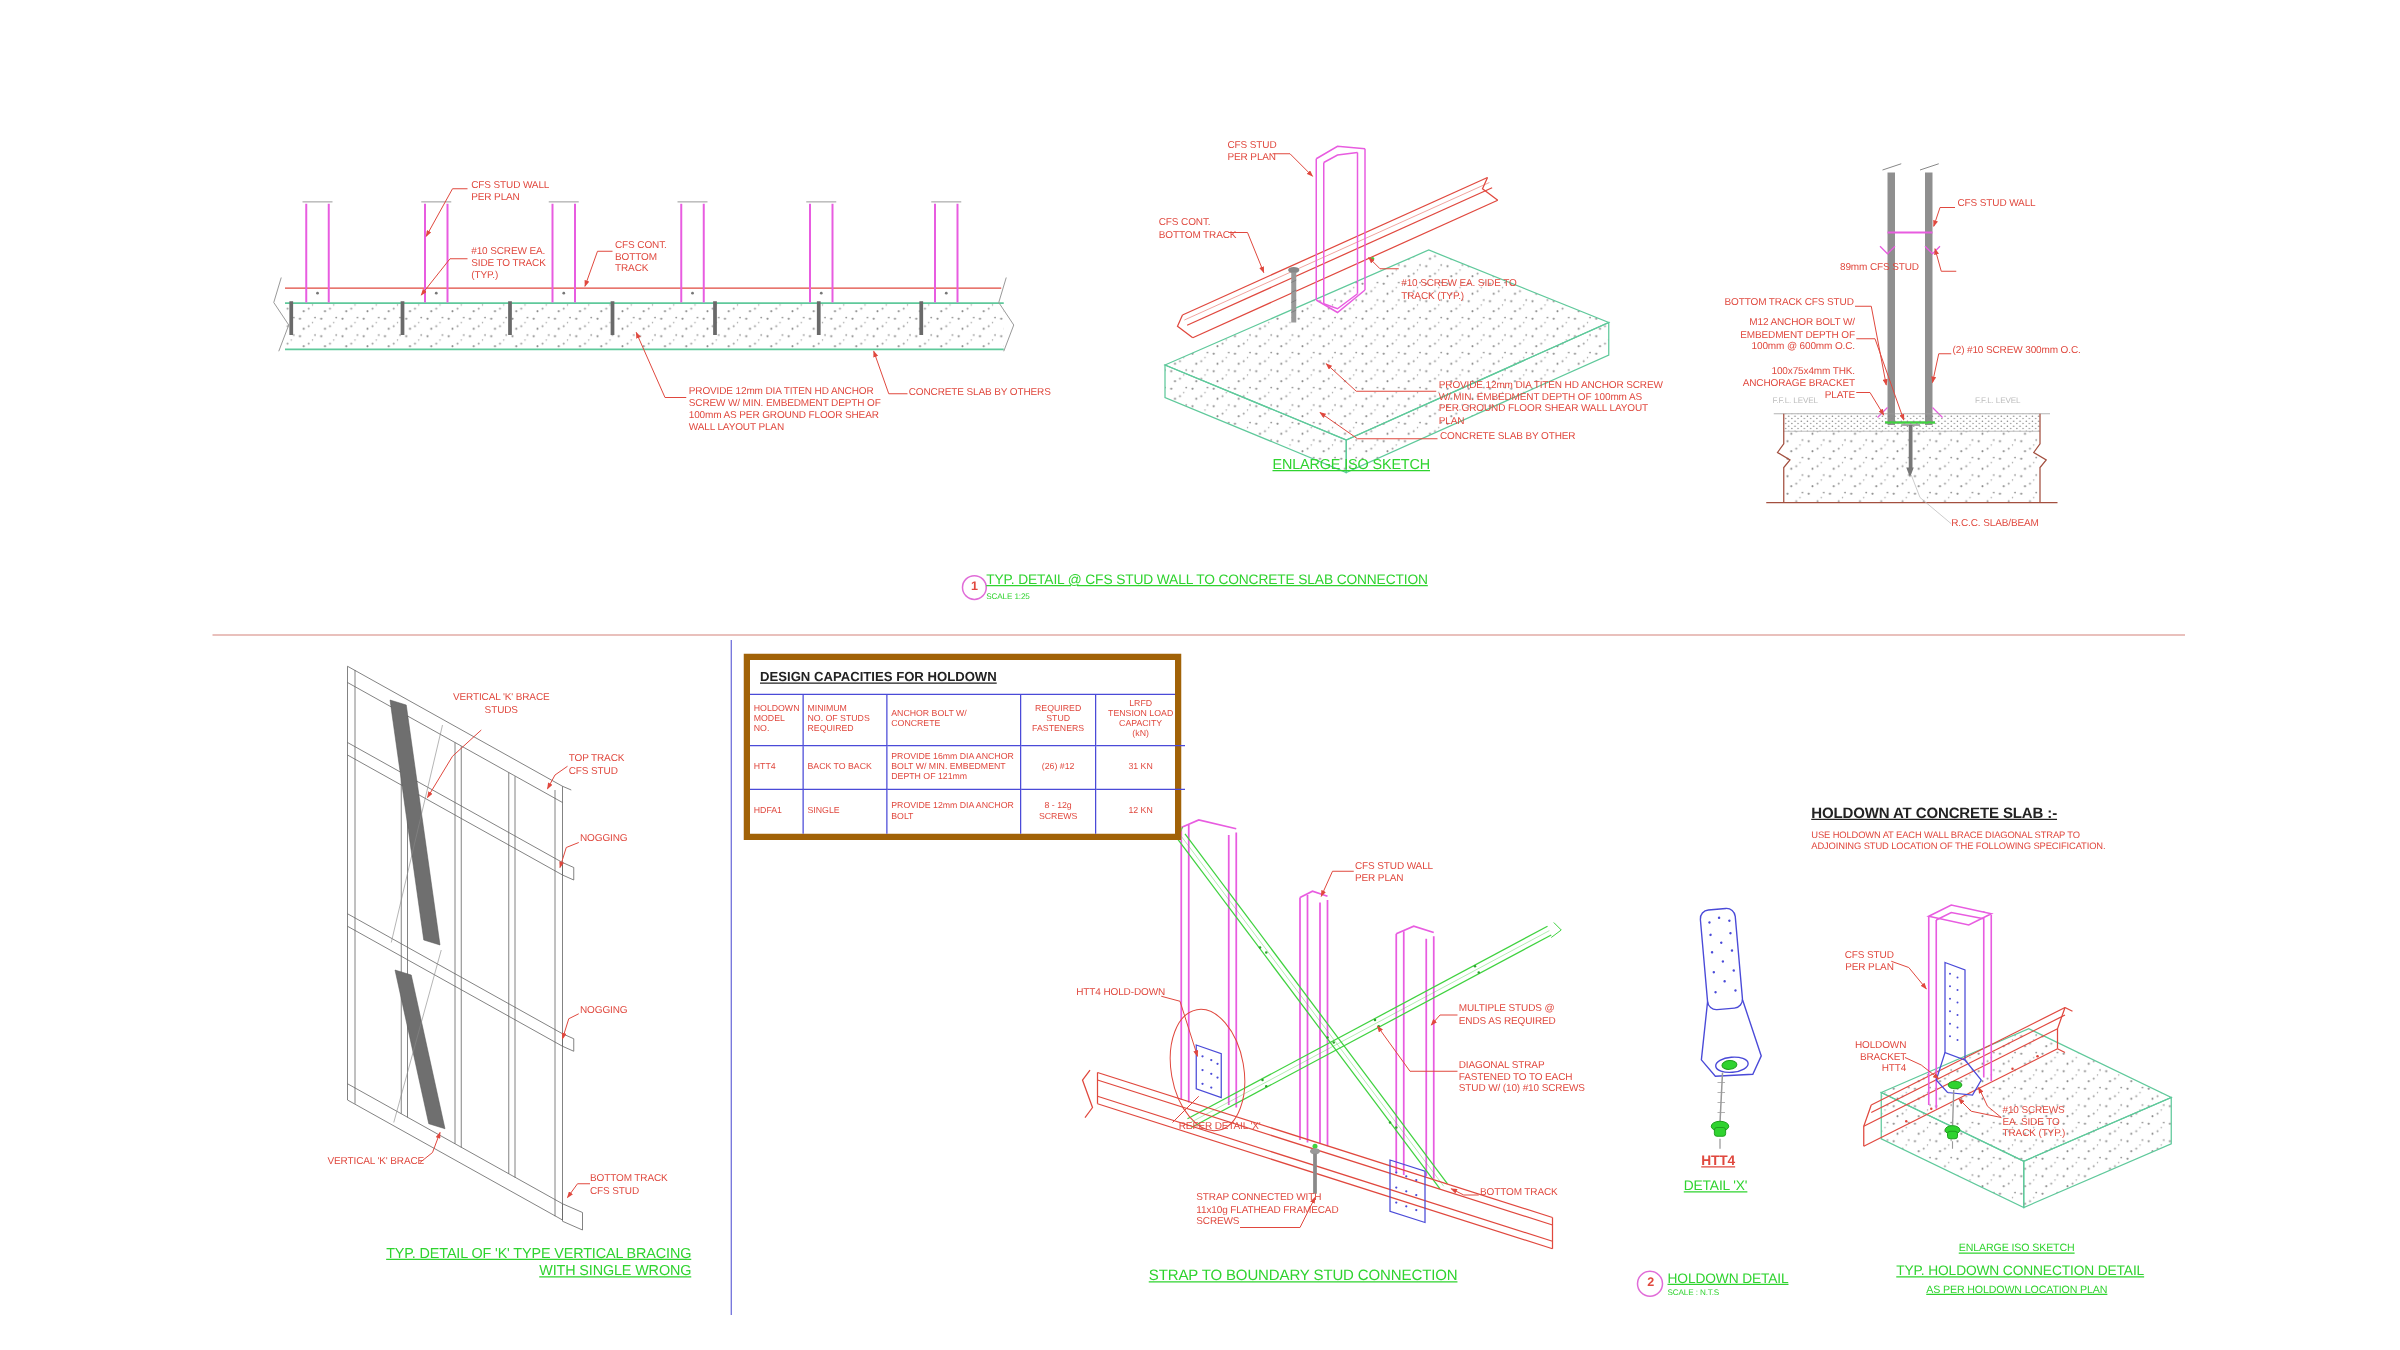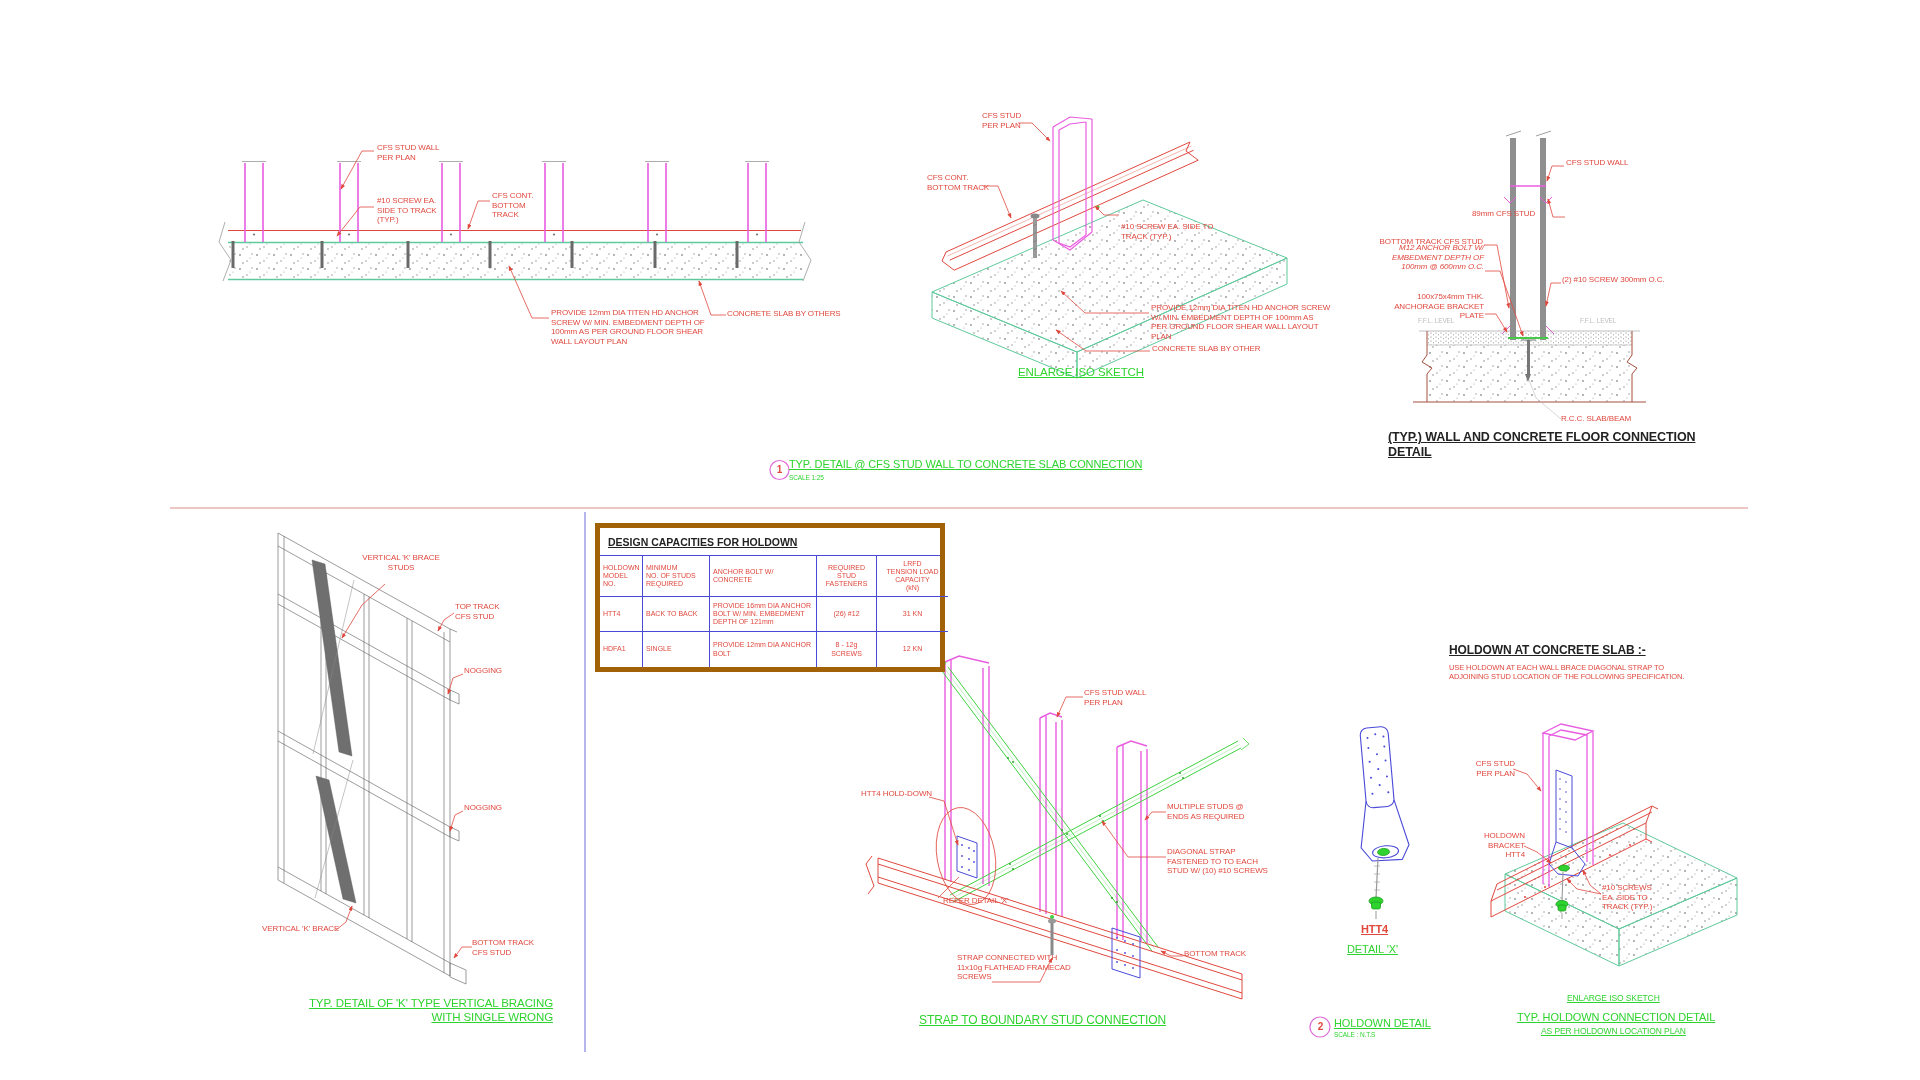--- a/index.html
+++ b/index.html
@@ -461,32 +461,30 @@
 <div class="lbl" style="left:1151px;top:303px;">PROVIDE 12mm DIA TITEN HD ANCHOR SCREW
 W/ MIN. EMBEDMENT DEPTH OF 100mm AS
 PER GROUND FLOOR SHEAR WALL LAYOUT
 PLAN</div>
 <div class="lbl" style="left:1152px;top:344px;">CONCRETE SLAB BY OTHER</div>
 <div class="lbl gt" style="left:1018px;top:366px;font-size:11.5px;">ENLARGE ISO SKETCH</div>
 
 <div class="lbl" style="left:1566px;top:158px;">CFS STUD WALL</div>
 <div class="lbl" style="left:1472px;top:209px;">89mm CFS STUD</div>
 <div class="lbl r" style="left:1378px;top:237px;width:105px;">BOTTOM TRACK CFS STUD</div>
-<div class="lbl r" style="left:1377px;top:243px;width:107px;font-style:italic;">M12 ANCHOR BOLT W/
+<div class="lbl r" style="left:1377px;top:253px;width:107px;">M12 ANCHOR BOLT W/
 EMBEDMENT DEPTH OF
 100mm @ 600mm O.C.</div>
 <div class="lbl" style="left:1562px;top:275px;">(2) #10 SCREW 300mm O.C.</div>
 <div class="lbl r" style="left:1389px;top:292px;width:95px;">100x75x4mm  THK.
 ANCHORAGE BRACKET
 PLATE</div>
 <div class="lbl gray" style="left:1418px;top:317px;">F.F.L. LEVEL</div>
 <div class="lbl gray" style="left:1580px;top:317px;">F.F.L. LEVEL</div>
 <div class="lbl" style="left:1561px;top:414px;">R.C.C. SLAB/BEAM</div>
-<div class="lbl bt" style="left:1388px;top:430px;width:330px;font-size:12.5px;">(TYP.) WALL AND CONCRETE FLOOR CONNECTION
-DETAIL</div>
 
 <div class="lbl c" style="left:355px;top:553px;width:92px;">VERTICAL 'K' BRACE
 STUDS</div>
 <div class="lbl" style="left:455px;top:602px;">TOP TRACK
 CFS STUD</div>
 <div class="lbl" style="left:464px;top:666px;">NOGGING</div>
 <div class="lbl" style="left:464px;top:803px;">NOGGING</div>
 <div class="lbl" style="left:262px;top:924px;">VERTICAL 'K' BRACE</div>
 <div class="lbl" style="left:472px;top:938px;">BOTTOM TRACK
 CFS STUD</div>

